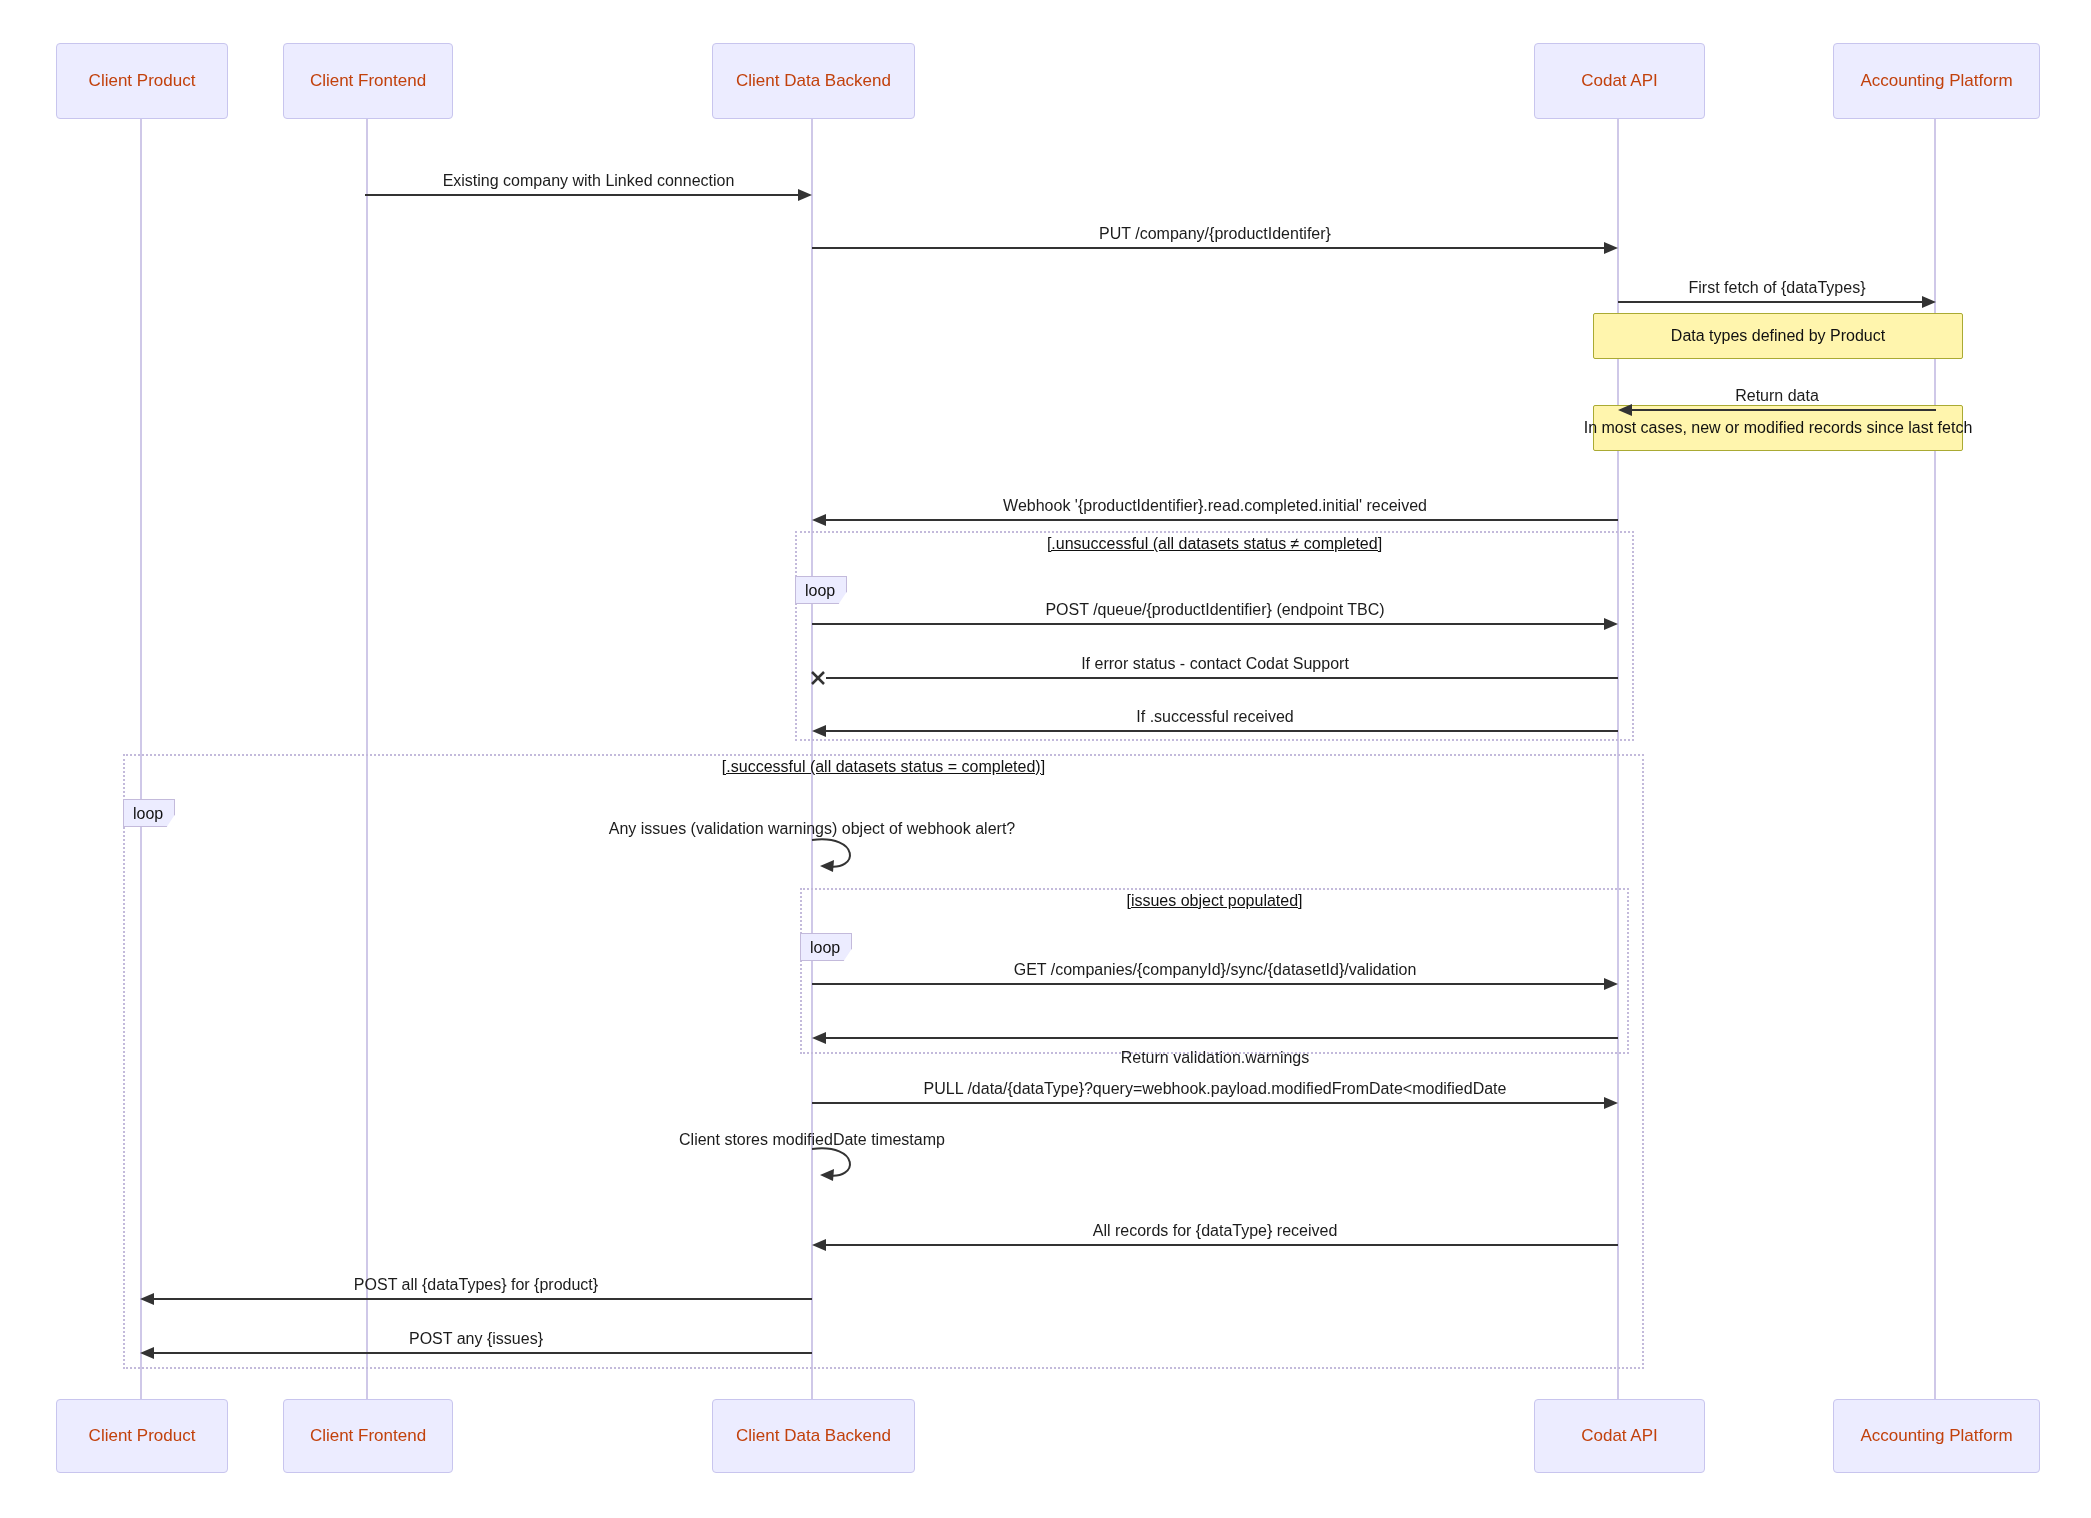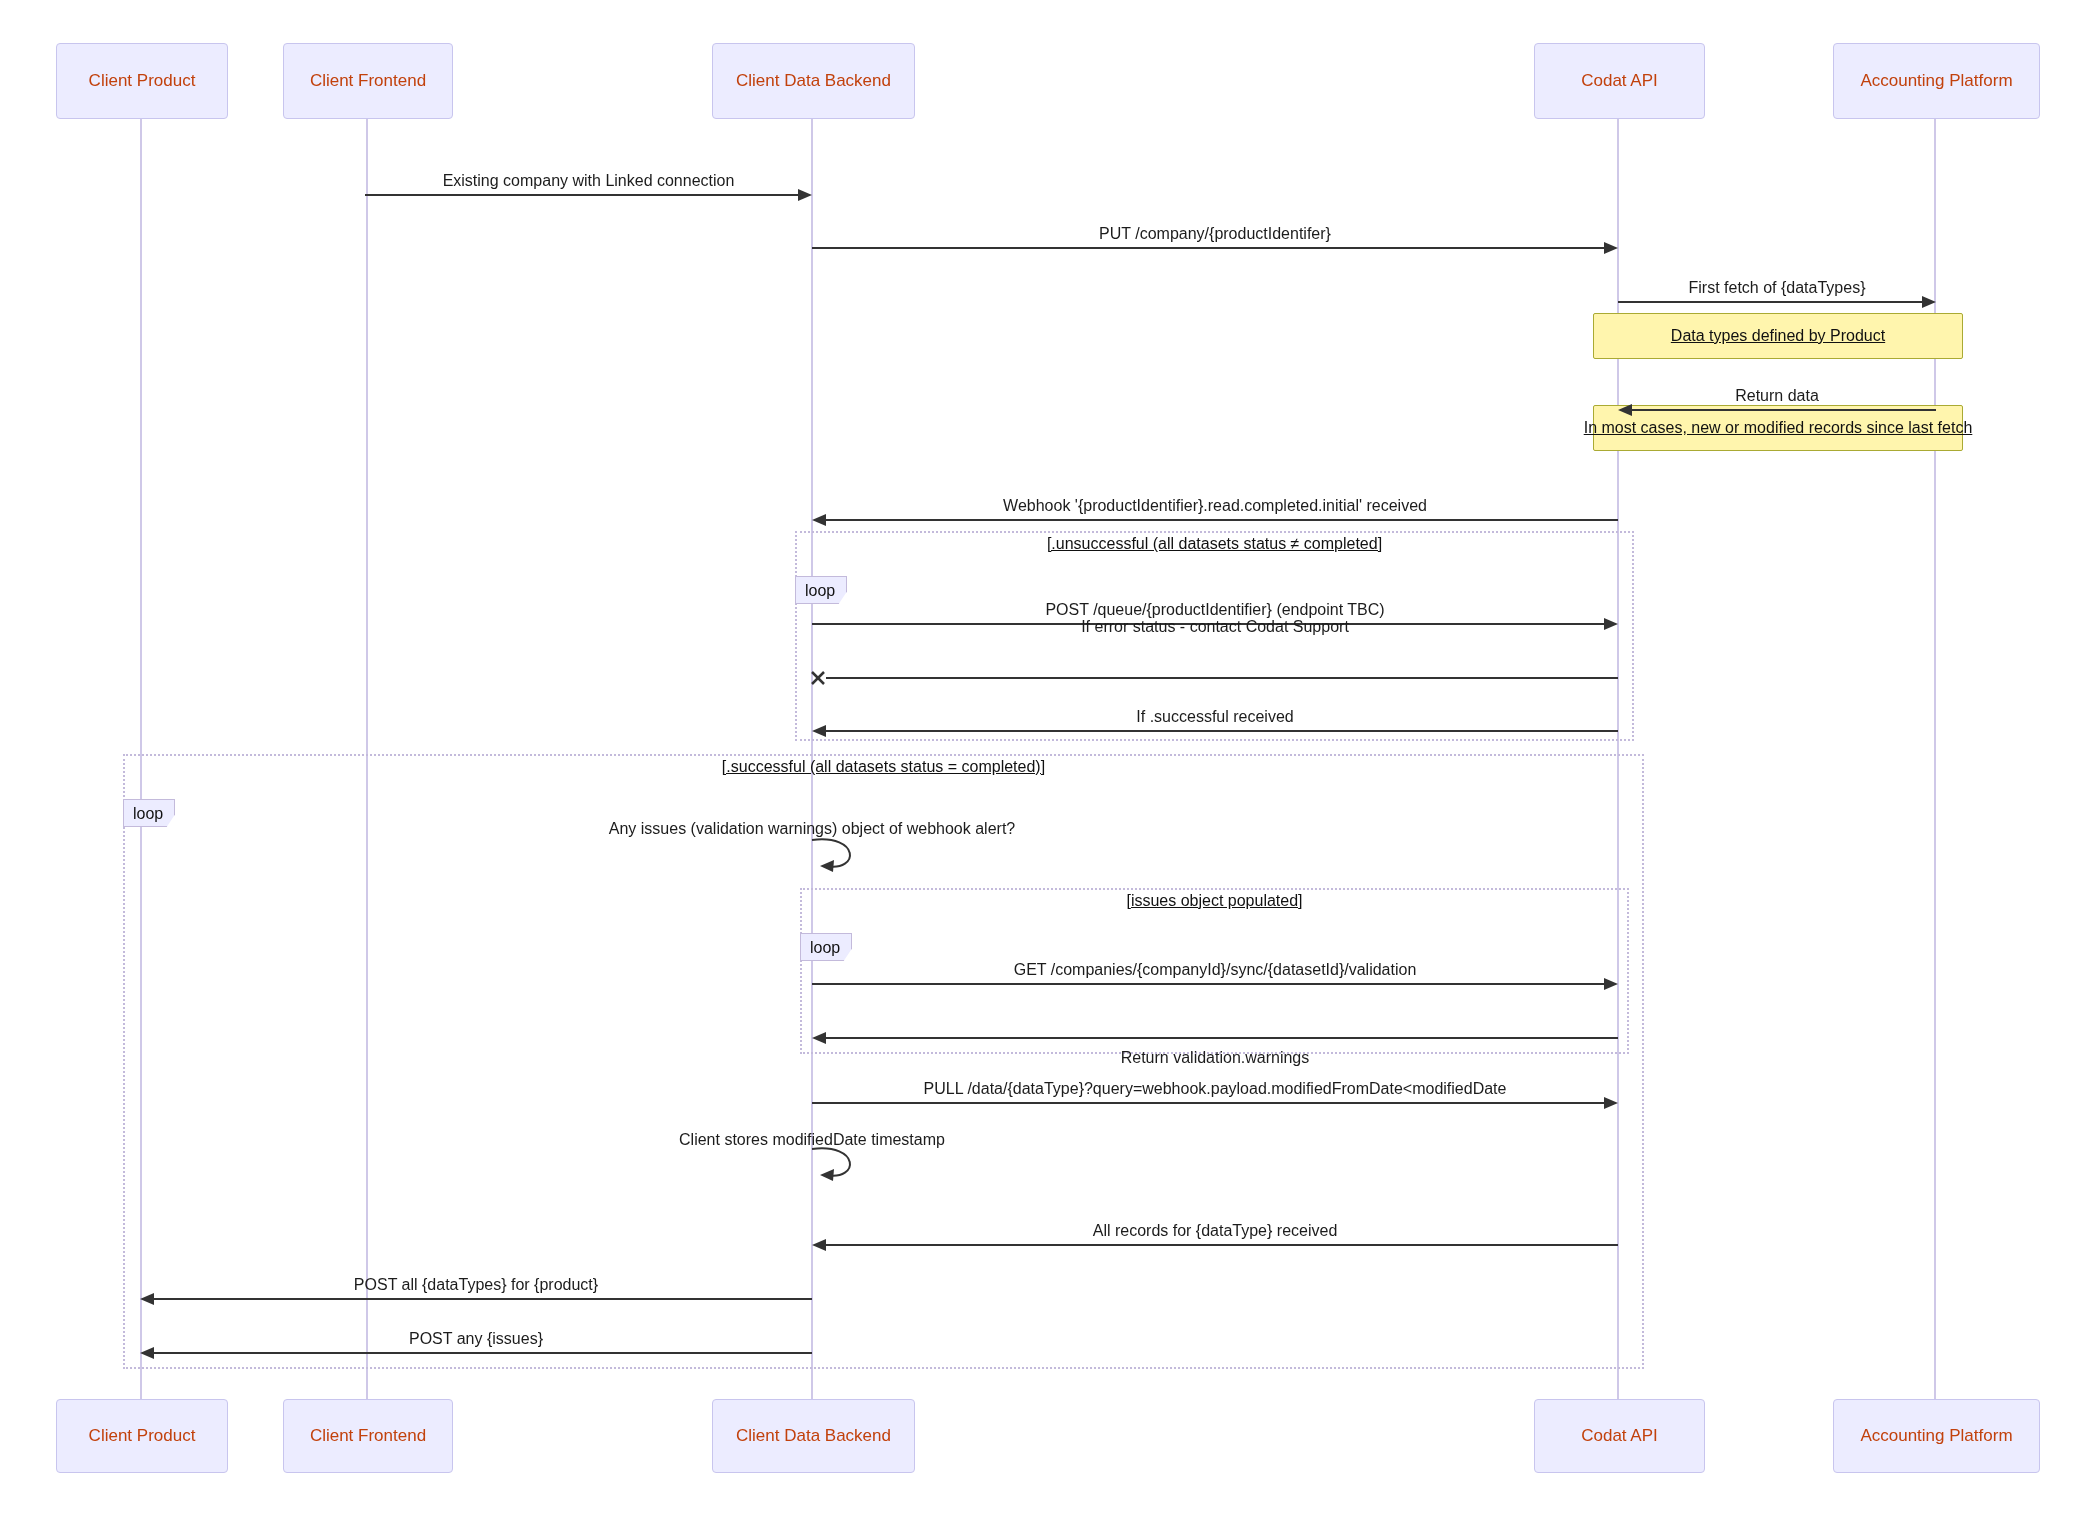--- a/index.html
+++ b/index.html
@@ -23,21 +23,21 @@
   .msg-label{
     position:absolute; height:22px; line-height:22px; font-size:16px;
     text-align:center; white-space:nowrap; color:var(--text);
   }
   .note{
     position:absolute; background:var(--note-fill); border:1px solid var(--note-border);
     border-radius:2px; font-size:16px;
   }
   .note-text{
     position:absolute; left:50%; top:50%; transform:translate(-50%,-50%);
-    white-space:nowrap; color:#111;text-decoration:underline;
+    white-space:nowrap; color:#111;
   }
   .loop-frame{position:absolute; border:2px dotted var(--loop-border);}
   .loop-tab{
     position:absolute; top:-2px; left:-2px; width:52px; height:28px;
     background:var(--label-fill); border:1px solid var(--loop-border);
     font-size:16px; line-height:27px; padding-left:9px; box-sizing:border-box;
     clip-path:polygon(0 0,100% 0,100% 55%,84% 100%,0 100%); color:#111;margin-top:45px;
   }
   .loop-cond{
     position:absolute; top:2px; left:0; right:0; text-align:center;
@@ -146,21 +146,21 @@
         <polygon points="140,1353 154,1347 154,1359"></polygon>
     </g>
   </svg>
 
   <div class="msg-label" style="left:365px;top:170px;width:447px">Existing company with Linked connection</div>
   <div class="msg-label" style="left:812px;top:223px;width:806px">PUT /company/{productIdentifer}</div>
   <div class="msg-label" style="left:1618px;top:277px;width:318px">First fetch of {dataTypes}</div>
   <div class="msg-label" style="left:1618px;top:385px;width:318px">Return data</div>
   <div class="msg-label" style="left:812px;top:495px;width:806px">Webhook '{productIdentifier}.read.completed.initial' received</div>
   <div class="msg-label" style="left:812px;top:599px;width:806px">POST /queue/{productIdentifier} (endpoint TBC)</div>
-  <div class="msg-label" style="left:812px;top:616px;width:806px">If error status - contact Codat Support</div>
+  <div class="msg-label" style="left:812px;top:653px;width:806px">If error status - contact Codat Support</div>
   <div class="msg-label" style="left:812px;top:706px;width:806px">If .successful received</div>
   <div class="msg-label" style="left:412px;top:818px;width:800px">Any issues (validation warnings) object of webhook alert?</div>
   <div class="msg-label" style="left:812px;top:959px;width:806px">GET /companies/{companyId}/sync/{datasetId}/validation</div>
   <div class="msg-label" style="left:812px;top:1047px;width:806px">Return validation.warnings</div>
   <div class="msg-label" style="left:812px;top:1078px;width:806px">PULL /data/{dataType}?query=webhook.payload.modifiedFromDate&lt;modifiedDate</div>
   <div class="msg-label" style="left:412px;top:1129px;width:800px">Client stores modifiedDate timestamp</div>
   <div class="msg-label" style="left:812px;top:1220px;width:806px">All records for {dataType} received</div>
   <div class="msg-label" style="left:140px;top:1274px;width:672px">POST all {dataTypes} for {product}</div>
   <div class="msg-label" style="left:140px;top:1328px;width:672px">POST any {issues}</div>
 

